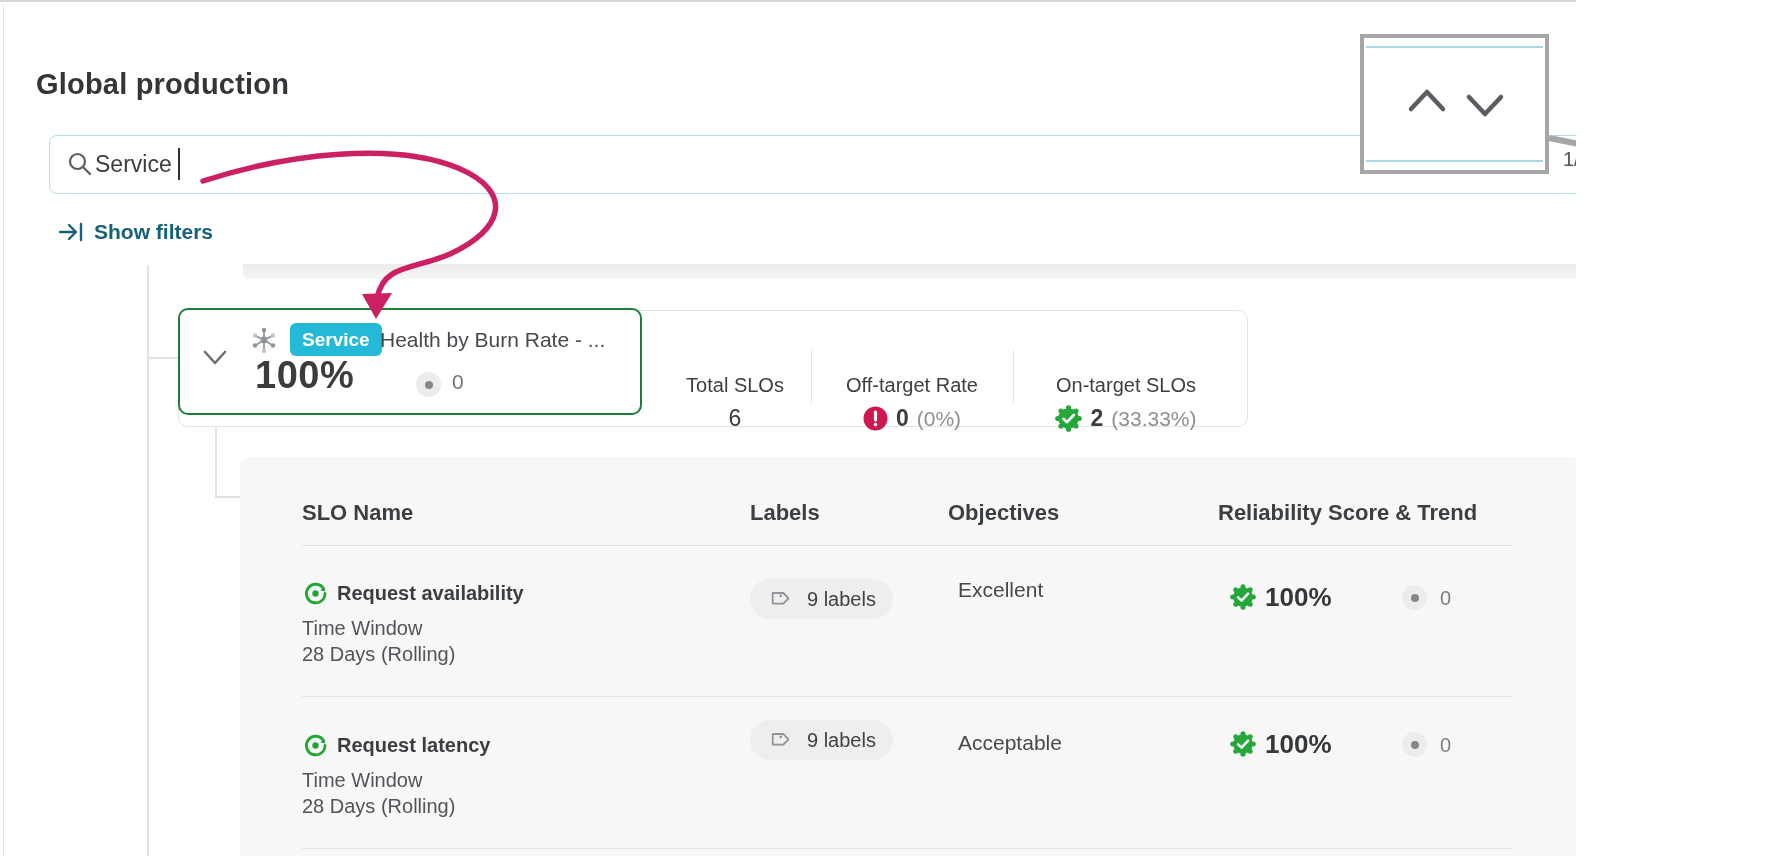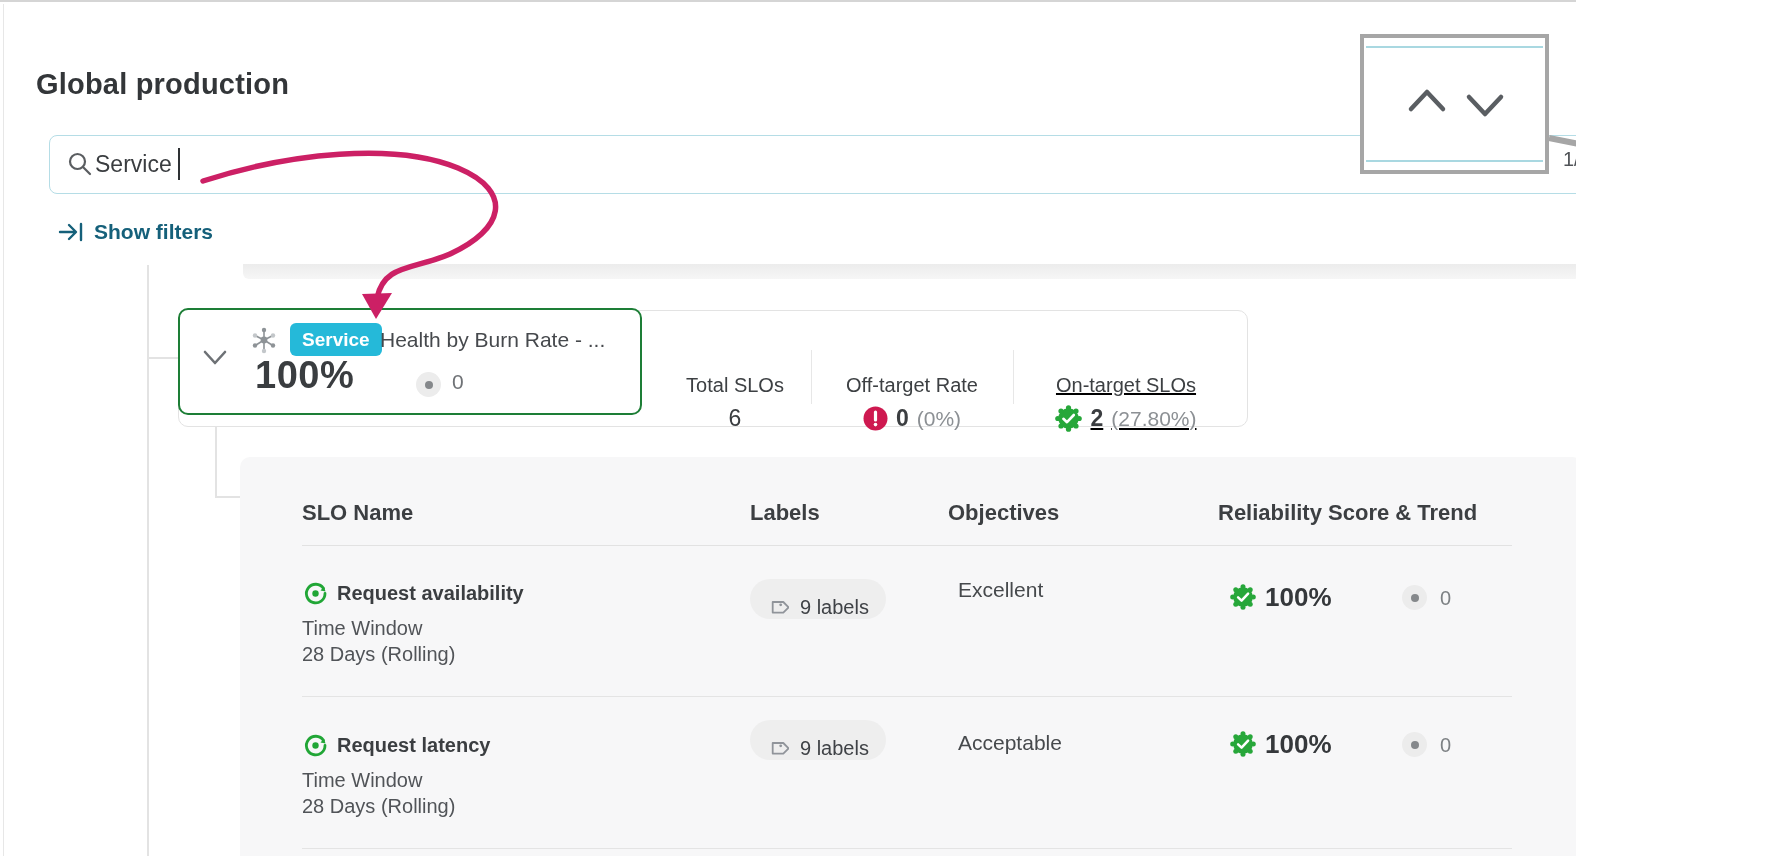--- a/index.html
+++ b/index.html
@@ -80,39 +80,39 @@
   .card-trend-val { left:452px; top:368px; font-size:21px; color:#6f7276; z-index:6; }
 
   .stat { top:340px; text-align:center; z-index:6;margin-top:32px; }
   .stat .lab { font-size:20px; color:#3d4043; }
   .stat .valrow { margin-top:8px; display:flex; align-items:center; justify-content:center; gap:8px; }
   .stat .num { font-size:23px; font-weight:700; color:#3b3e41; }
   .stat .num-plain { font-size:23px; font-weight:500; color:#3b3e41; }
   .stat .pct { font-size:21px; color:#8c9094; }
   .stat-total { left:660px; width:150px; }
   .stat-off   { left:826px; width:172px; }
-  .stat-on    { left:1028px; width:196px;text-decoration:underline; }
+  .stat-on    { left:1028px; width:196px; }
   .stat-sep1 { left:811px;  top:348px; width:1px; height:54px; background:#e7e7e7; z-index:6; }
   .stat-sep2 { left:1013px; top:348px; width:1px; height:54px; background:#e7e7e7; z-index:6; }
 
   
   .panel { left:240px; top:455px; width:1342px; height:420px;
            background:#f7f7f8; border-radius:10px 10px 0 0; }
   .panel .hdr { position:absolute; top:43px; font-size:22px; font-weight:700; color:#3c3f42; }
   .hdr-name  { left:62px; }  .hdr-labels { left:510px; }
   .hdr-obj   { left:708px; } .hdr-score  { left:978px; }
   .hdr-rule  { position:absolute; left:62px; top:88px; width:1210px; height:1px; background:#e2e2e2; }
   .row-rule  { position:absolute; left:62px; width:1210px; height:1px; background:#e4e4e4; }
 
   .slo-icon { position:absolute; width:25px; height:25px; }
   .row-name { position:absolute; font-size:20px; font-weight:700; color:#3b3e41; }
   .row-sub  { position:absolute; font-size:20px; color:#515458; }
   .labels-pill { position:absolute; left:510px; height:40px; padding:0 17px;
                  background:#eeeeee; border-radius:20px;
-                 display:flex; align-items:flex-end; gap:11px; cursor:pointer; }
+                 display:flex; align-items:center; gap:18px; cursor:pointer; }
   .labels-pill span { font-size:20px; color:#3f4246; }
   .objective { position:absolute; left:718px; font-size:21px; color:#46494c; }
   .score-seal { position:absolute; left:990px; width:26px; height:26px; }
   .score-val  { position:absolute; left:1025px; font-size:26px; font-weight:700; color:#35383b; }
   .row-trend-pill { position:absolute; left:1162px; }
   .row-trend-val  { position:absolute; left:1200px; font-size:20px; color:#7d8184; }
 
   .pink-arrow { left:0; top:0; width:1790px; height:856px; z-index:40; pointer-events:none; }
   svg { display:block; }
 </style>
@@ -264,21 +264,21 @@
               <circle cx="24.2" cy="13.5" r="2.6"></circle>
             <circle cx="6" cy="6" r="2.6"></circle>
               <circle cx="21" cy="6" r="2.6"></circle>
             <circle cx="6" cy="21" r="2.6"></circle>
               <circle cx="21" cy="21" r="2.6"></circle>
           </g>
           <path d="M8.4 13.8 L12 17.2 L18.8 10" stroke="#fff" stroke-width="2.6" fill="none" stroke-linecap="round" stroke-linejoin="round"></path>
         </svg>
       </span>
       <span class="num">2</span>
-      <span class="pct">(27.80%)</span>
+      <span class="pct">(33.33%)</span>
     </div>
   </div>
 
   <div class="abs panel">
     <div class="hdr hdr-name">SLO Name</div>
     <div class="hdr hdr-labels">Labels</div>
     <div class="hdr hdr-obj">Objectives</div>
     <div class="hdr hdr-score">Reliability Score &amp; Trend</div>
     <div class="hdr-rule"></div>
 

